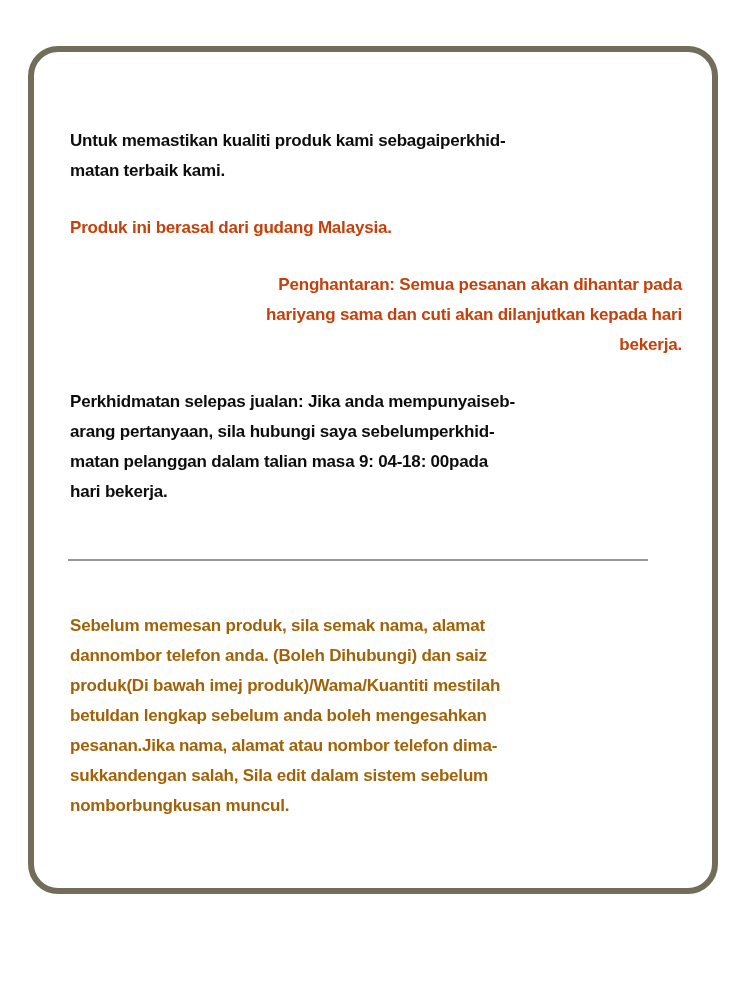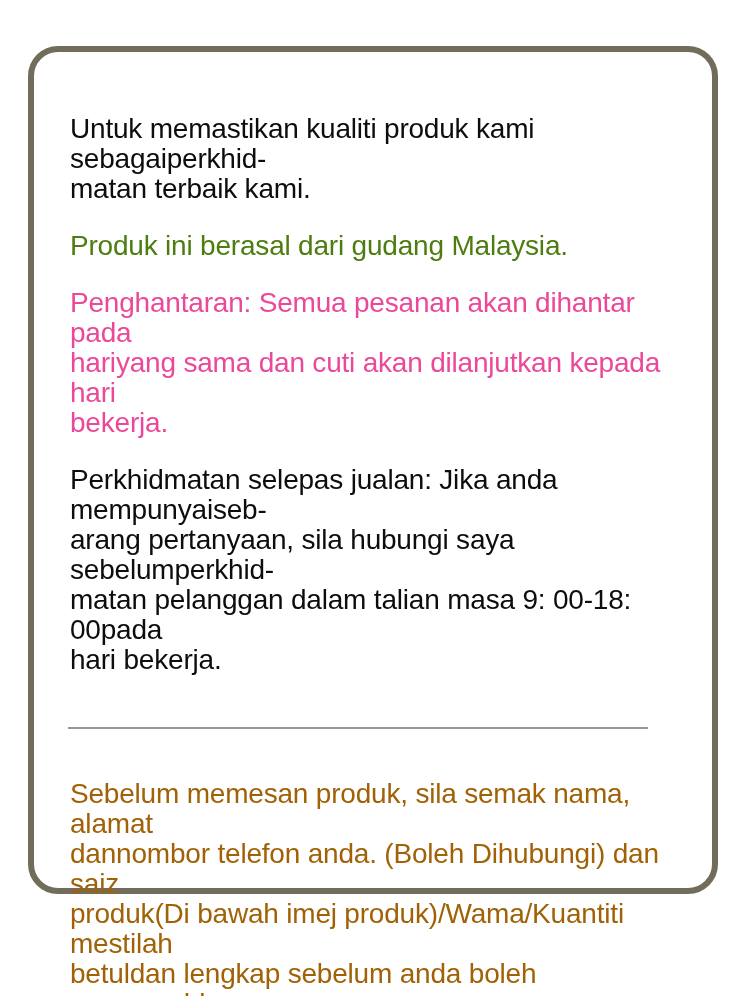--- a/index.html
+++ b/index.html
@@ -20,52 +20,52 @@
     top: 46px;
     width: 690px;
     height: 848px;
     box-sizing: border-box;
     border: 6px solid #716d5a;
     border-radius: 30px;
     background: #ffffff;
     padding: 62px 30px 0 36px;
   }
   .para {
-    margin: 0 0 27px 0;
-    font-size: 28px;
+    margin: 12px 0 27px 0;
+    font-size: 17px;
     line-height: 30px;
-    font-weight: 400;
+    font-weight: 700;
     color: #0d0d0d;
     letter-spacing: -0.2px;
     white-space: pre-line;
   }
   .divider {
     width: 580px;
     height: 0;
     border: none;
     border-top: 2px solid #979797;
     margin: 52px 0 50px -2px;
   }
 </style>
 </head>
 <body>
 
 <div class="notice-card" style="border-color: rgb(113, 109, 90); background: rgb(255, 255, 255);">
   <p class="para" style="color: rgb(13, 13, 13);">Untuk memastikan kualiti produk kami sebagaiperkhid-
 matan terbaik kami.</p>
 
-  <p class="para" style="color: #4d7c0f;">Produk ini berasal dari gudang Malaysia.</p>
+  <p class="para" style="color: #c2410c;">Produk ini berasal dari gudang Malaysia.</p>
 
-  <p class="para" style="color: #ec4899;">Penghantaran: Semua pesanan akan dihantar pada
+  <p class="para" style="color: #c2410c; text-align: right;">Penghantaran: Semua pesanan akan dihantar pada
 hariyang sama dan cuti akan dilanjutkan kepada hari
 bekerja.</p>
 
   <p class="para" style="color: rgb(13, 13, 13);">Perkhidmatan selepas jualan: Jika anda mempunyaiseb-
 arang pertanyaan, sila hubungi saya sebelumperkhid-
-matan pelanggan dalam talian masa 9: 00-18: 00pada
+matan pelanggan dalam talian masa 9: 04-18: 00pada
 hari bekerja.</p>
 
   <hr class="divider" style="border-top-color: rgb(151, 151, 151);">
 
   <p class="para" style="color: #a16207;">Sebelum memesan produk, sila semak nama, alamat
 dannombor telefon anda. (Boleh Dihubungi) dan saiz
 produk(Di bawah imej produk)/Wama/Kuantiti mestilah
 betuldan lengkap sebelum anda boleh mengesahkan
 pesanan.Jika nama, alamat atau nombor telefon dima-
 sukkandengan salah, Sila edit dalam sistem sebelum

